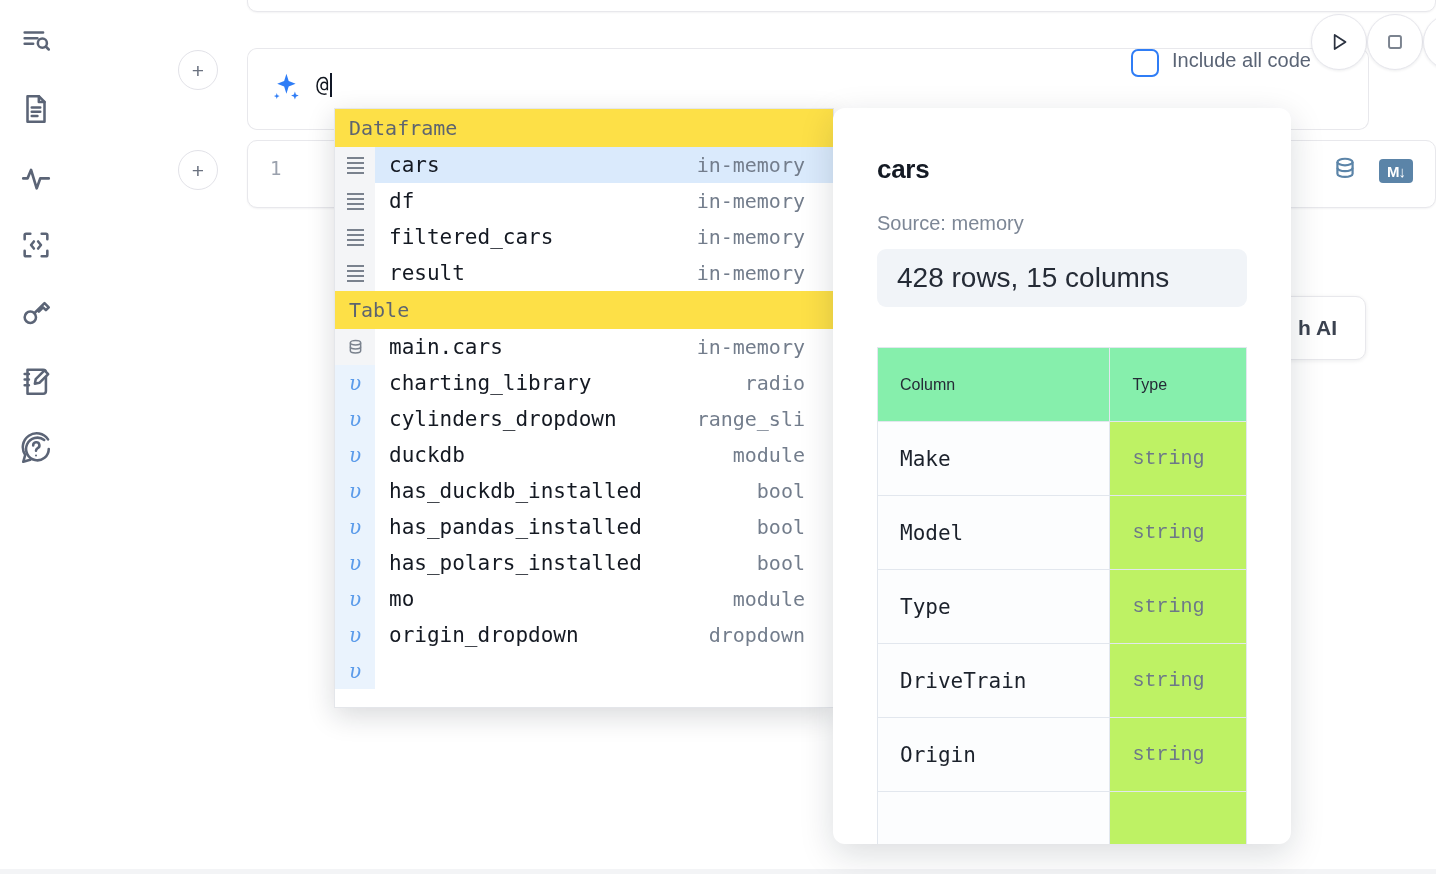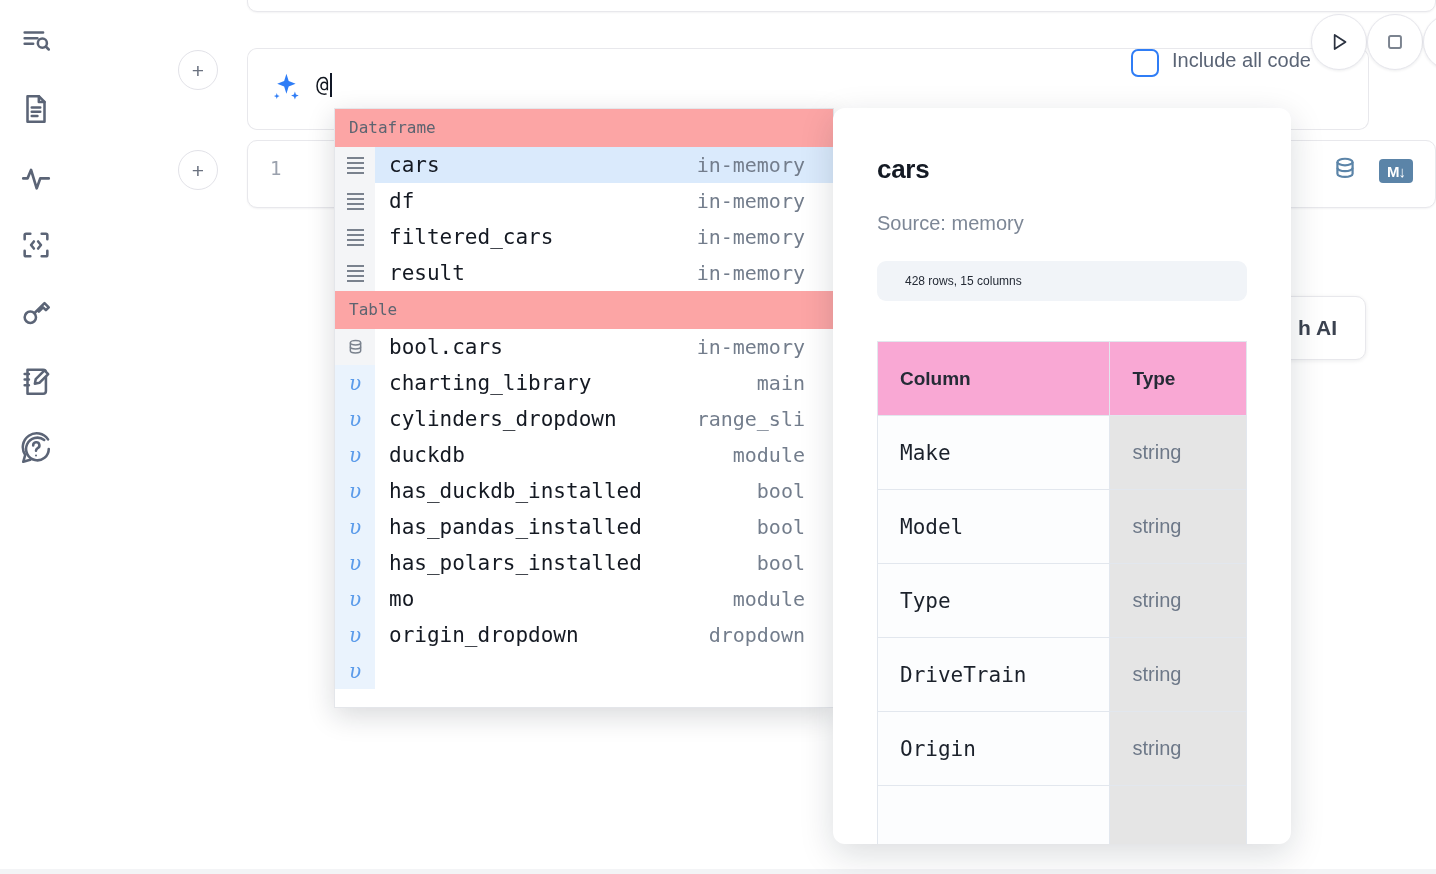--- a/index.html
+++ b/index.html
@@ -122,22 +122,22 @@
   }
 
   
   .ac {
     position: absolute; left: 334px; top: 108px; width: 500px; height: 600px;
     background: #fff; border: 1px solid #e4e6ea;
     box-shadow: 0 8px 26px rgba(16,24,40,.16);
     overflow: hidden; z-index: 20;
   }
   .ac-group {
-    background: #fca5a5; color: #5d6470;
-    font-family: "DejaVu Sans Mono", monospace; font-size: 16px;
+    background: #fde047; color: #5d6470;
+    font-family: "DejaVu Sans Mono", monospace; font-size: 20px;
     padding: 6px 0 6px 14px; height: 38px; line-height: 26px;
   }
   .ac-row {
     display: flex; align-items: center; height: 36px; cursor: pointer;
     background: #fff; position: relative;
   }
   .ac-row.sel { background: #daeafc; }
   .ac-ico {
     width: 40px; height: 36px; flex: 0 0 40px;
     display: flex; align-items: center; justify-content: center;
@@ -164,42 +164,42 @@
     position: absolute; left: 833px; top: 108px; width: 458px; height: 736px;
     background: #fff; border-radius: 12px;
     box-shadow: 0 10px 34px rgba(16,24,40,.15);
     padding: 46px 44px 0 44px; overflow: hidden; z-index: 25;
   }
   .pv-title {
     font-size: 26px; font-weight: bold; color: #141a24; letter-spacing: -.3px;
   }
   .pv-source { margin-top: 27px; font-size: 20px; color: #7d8796; }
   .pv-shape {
-    margin-top: 26px; background: #f1f4f8; border-radius: 9px;
-    padding: 13px 28px; font-size: 12px; color: #252b36;
+    margin-top: 14px; background: #f1f4f8; border-radius: 9px;
+    padding: 13px 20px; font-size: 28px; color: #252b36;
   }
   .pv-table {
     margin-top: 40px; width: 100%; border-collapse: collapse;
     table-layout: fixed;
   }
   .pv-table th, .pv-table td {
     border: 1px solid #e2e7ee; height: 74px; padding: 0 22px; text-align: left;
   }
   .pv-table th {
-    background: #f9a8d4; font-weight: bold;
-    font-size: 19px; color: #252b36;
+    background: #86efac; font-weight: normal;
+    font-size: 16px; color: #252b36;
     font-family: "Liberation Sans", sans-serif;
   }
   .pv-table td.col {
     font-family: "DejaVu Sans Mono", monospace; font-size: 21px; color: #1b212b;
     background: #fcfdfe;
   }
   .pv-table td.typ {
-    font-family: Liberation Sans, sans-serif; font-size: 20px; color: #6d7888;
-    background: #e5e5e5;
+    font-family: Liberation Mono, monospace; font-size: 20px; color: #6d7888;
+    background: #bef264;
   }
   .pv-table th:nth-child(1), .pv-table td:nth-child(1) { width: 63%; }
 
   .bottom-strip {
     position: absolute; left: 0; bottom: 0; width: 1436px; height: 5px;
     background: #f3f4f6;
   }
 </style>
 </head>
 <body>
@@ -359,30 +359,30 @@
 
     <div class="ac-group">Table</div>
     <div class="ac-row">
       <span class="ac-ico">
         <svg width="19" height="19" viewBox="0 0 24 24" fill="none" stroke="#7a828e" stroke-width="1.9">
           <ellipse cx="12" cy="6" rx="6.5" ry="2.8"></ellipse>
           <path d="M5.5 6v5c0 1.6 2.9 2.8 6.5 2.8s6.5-1.2 6.5-2.8V6"></path>
           <path d="M5.5 11v5c0 1.6 2.9 2.8 6.5 2.8s6.5-1.2 6.5-2.8v-5"></path>
         </svg>
       </span>
-      <span class="ac-name">bool.cars</span>
+      <span class="ac-name">main.cars</span>
       <span class="ac-type">in-memory</span>
     </div>
 
     <div class="ac-row var">
       <span class="ac-ico">
           <span class="vglyph">υ</span>
         </span>
       <span class="ac-name">charting_library</span>
-      <span class="ac-type">main</span>
+      <span class="ac-type">radio</span>
     </div>
     <div class="ac-row var">
       <span class="ac-ico">
           <span class="vglyph">υ</span>
         </span>
       <span class="ac-name">cylinders_dropdown</span>
       <span class="ac-type">range_sli</span>
     </div>
     <div class="ac-row var">
       <span class="ac-ico">

